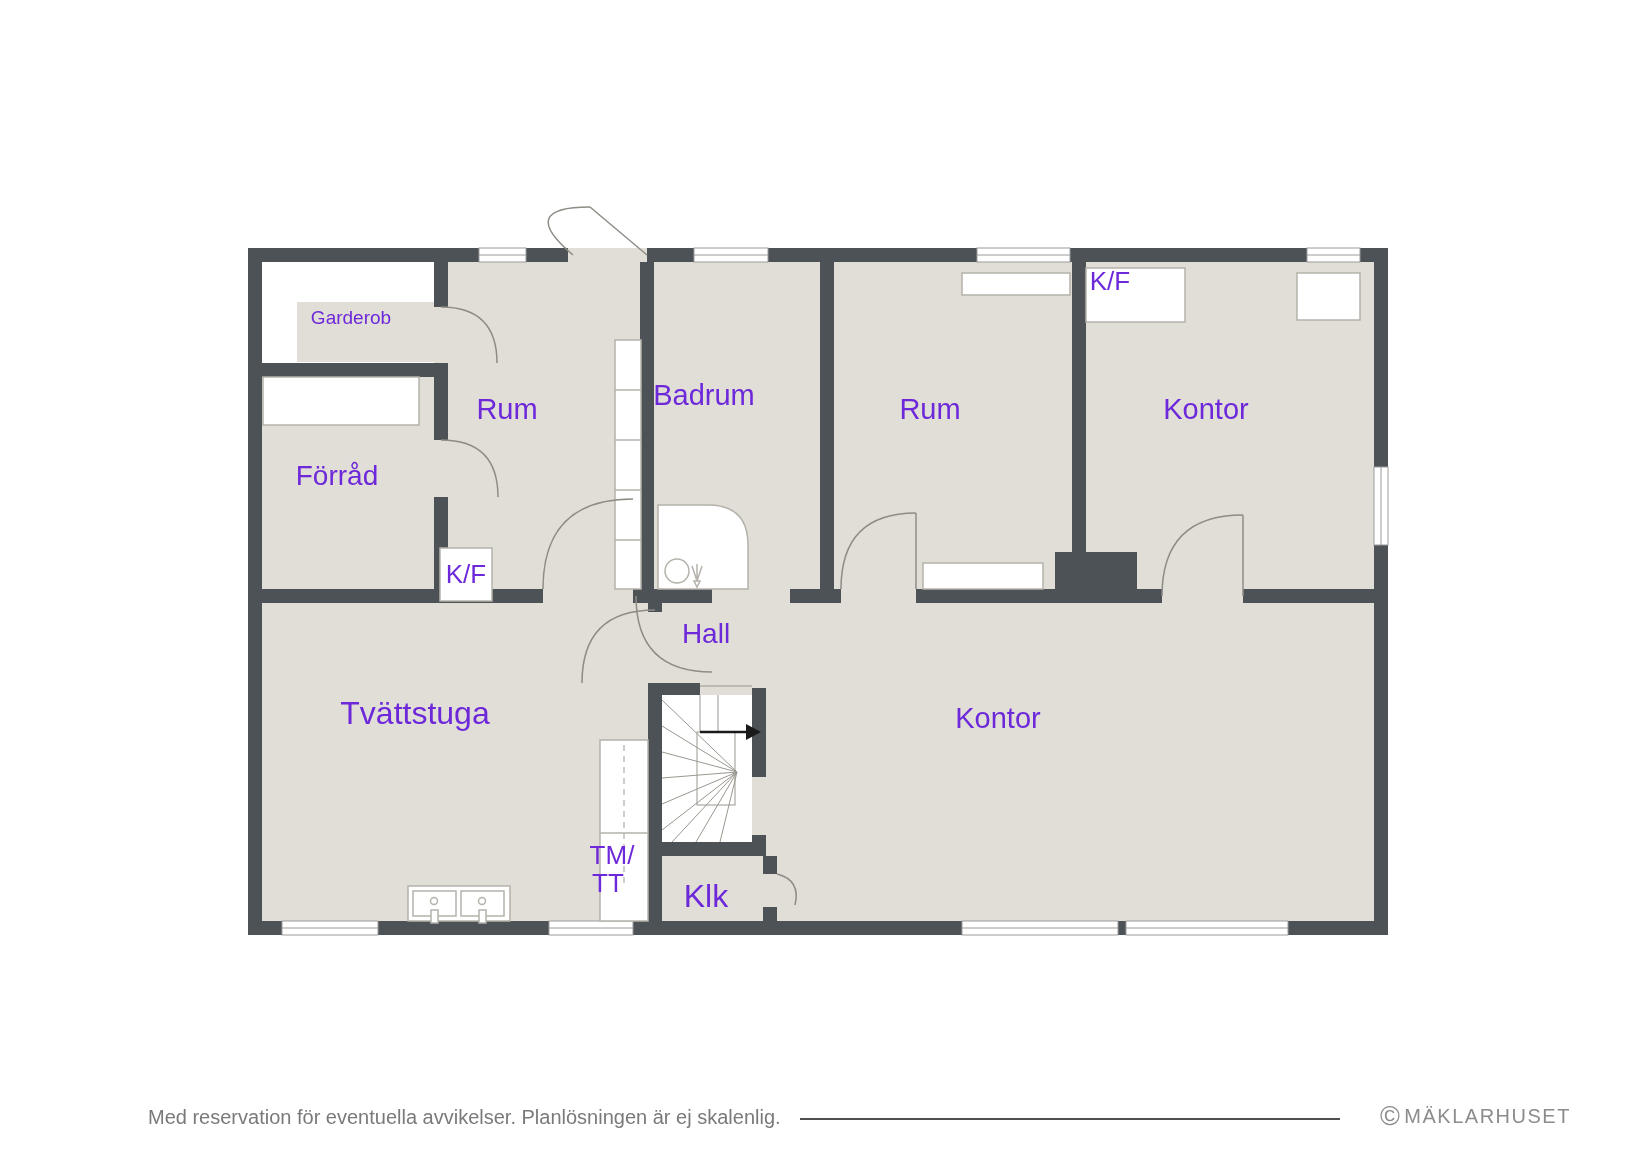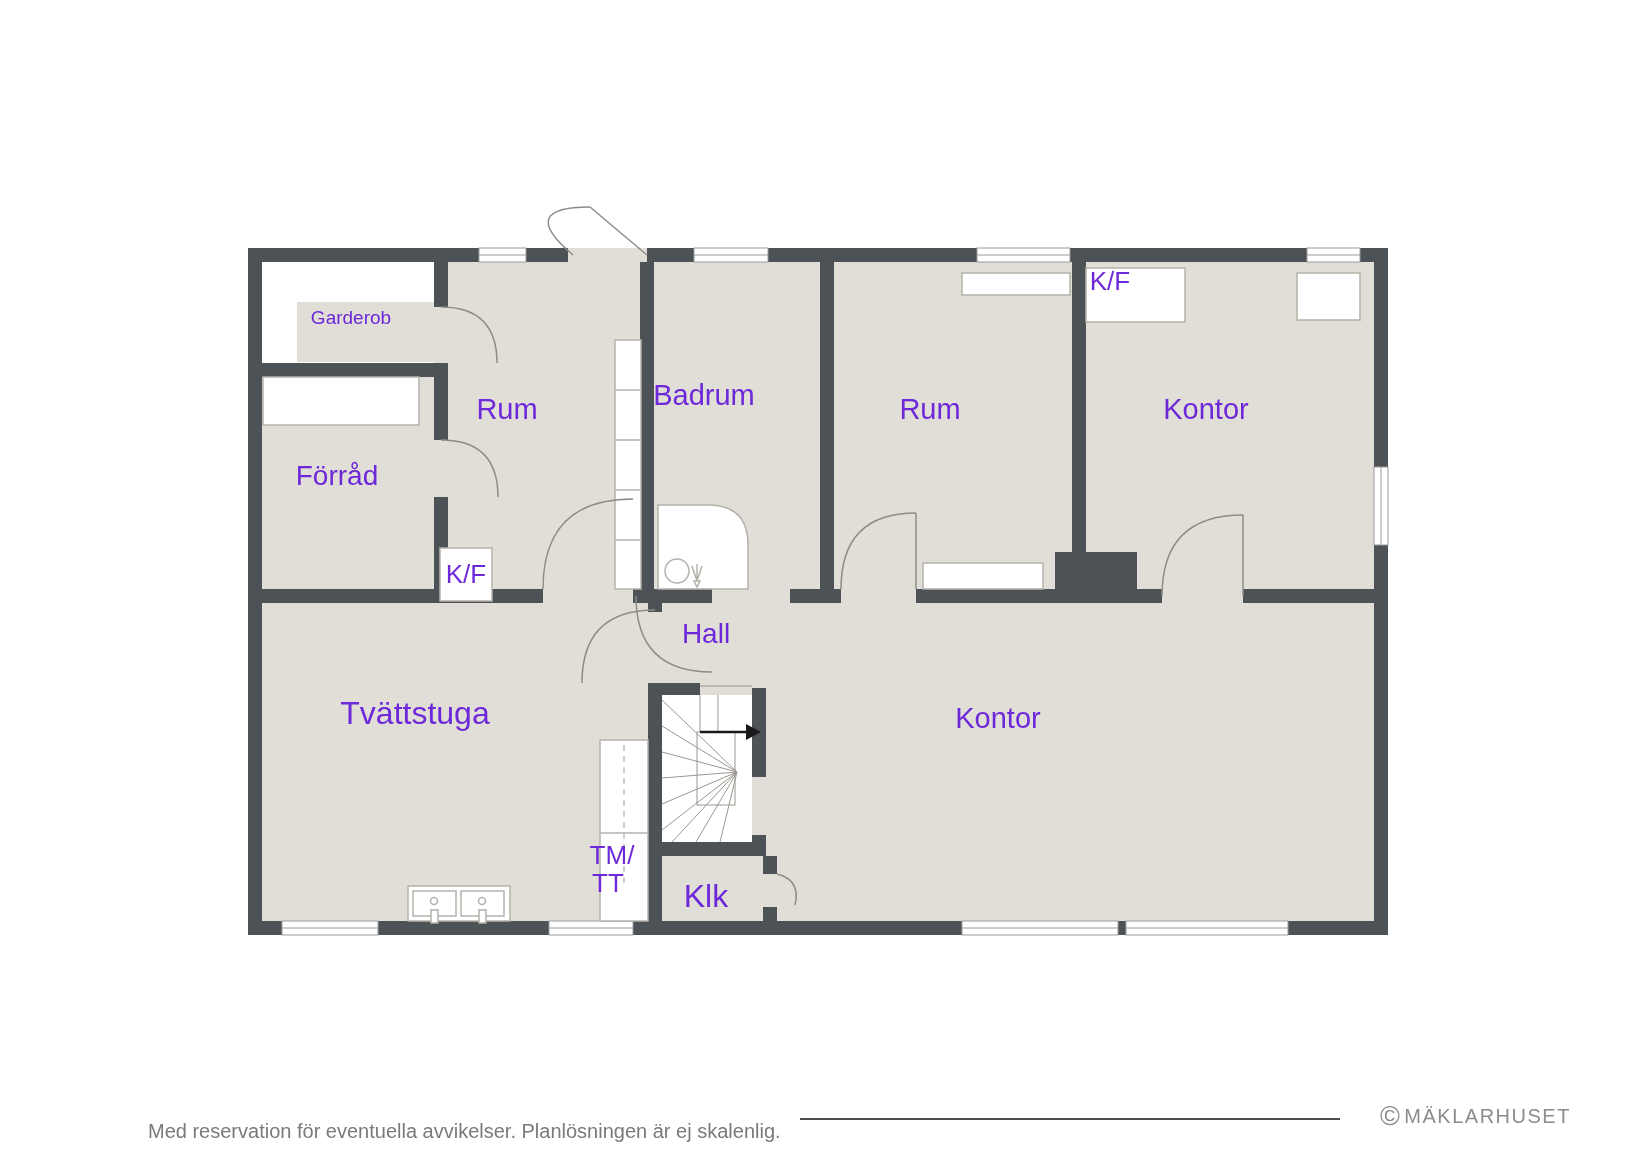--- a/index.html
+++ b/index.html
@@ -2,21 +2,21 @@
 <html><head>
 <meta charset="utf-8">
 <style>
   html,body{margin:0;padding:0;background:#ffffff;}
   #canvas{position:relative;width:1650px;height:1166px;background:#ffffff;overflow:hidden;
           font-family:"Liberation Sans", sans-serif;}
   #plan-svg{position:absolute;left:0;top:0;}
   .room-label{position:absolute;transform:translate(-50%,-50%);color:#6d28d9;
               font-weight:normal;font-size:29px;white-space:nowrap;}
   .small-label{font-size:26px;}
-  .footer-disclaimer{position:absolute;left:148px;top:1106px;font-size:20px;color:#7a7a7a;margin-top:14px;}
+  .footer-disclaimer{position:absolute;left:148px;top:1106px;font-size:20px;color:#7a7a7a;}
   .footer-line{position:absolute;left:800px;top:1118px;width:540px;height:2px;background:#4f4f4f;}
   .footer-brand{position:absolute;left:1380px;top:1101px;color:#8c8c8c;white-space:nowrap;}
   .footer-brand .c{font-size:27px;vertical-align:-2px;}
   .footer-brand .b{font-size:20px;letter-spacing:1.5px;text-align:right;}
 </style>
 </head>
 <body>
 
 <div id="canvas">
 

